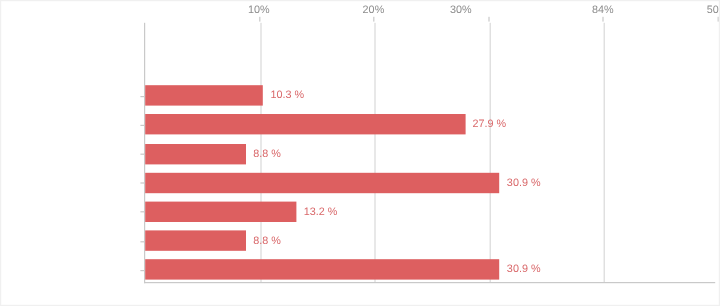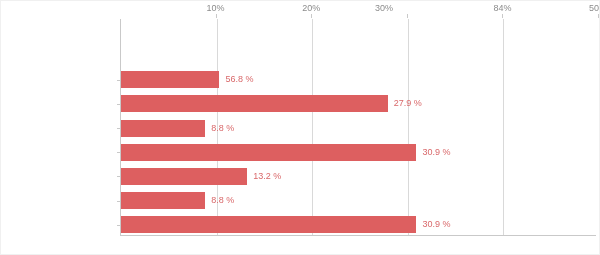--- a/index.html
+++ b/index.html
@@ -99,21 +99,21 @@
         <div class="gridline" style="left: 95.6px;"></div>
         <div class="gridline" style="left: 191.2px;"></div>
         <div class="gridline" style="left: 286.8px;"></div>
         <div class="gridline" style="left: 382.4px;"></div>
         <div class="gridline" style="left: 478px;"></div>
       </div>
     <div id="rows" class="rows">
         <div class="row" style="top: 52.0556px; height: 17px;">
           <div class="axis-tickmark-y" style="top: 8.5px;"></div>
           <div class="bar" title="過去の経歴 10.3 %" style="width: 98.468px; background: rgb(221, 95, 96);"></div>
-          <div class="bar-value" style="left: 104.468px; top: 4px; color: rgb(217, 104, 106);">56.8 %</div>
+          <div class="bar-value" style="left: 104.468px; top: 4px; color: rgb(217, 104, 106);">10.3 %</div>
         </div>
         <div class="row" style="top: 76.2778px; height: 17px; text-align: center;">
           <div class="axis-tickmark-y" style="top: 8.5px;"></div>
           <div class="bar" title="人柄 27.9 %" style="width: 266.724px; background: rgb(221, 95, 96);"></div>
           <div class="bar-value" style="left: 272.724px; top: 4px; color: rgb(217, 104, 106);">27.9 %</div>
         </div>
         <div class="row" style="top: 100.5px; height: 17px;">
           <div class="axis-tickmark-y" style="top: 8.5px;"></div>
           <div class="bar" title="年齢 8.8 %" style="width: 84.128px; background: rgb(221, 95, 96);"></div>
           <div class="bar-value" style="left: 90.128px; top: 4px; color: rgb(217, 104, 106);">8.8 %</div>

